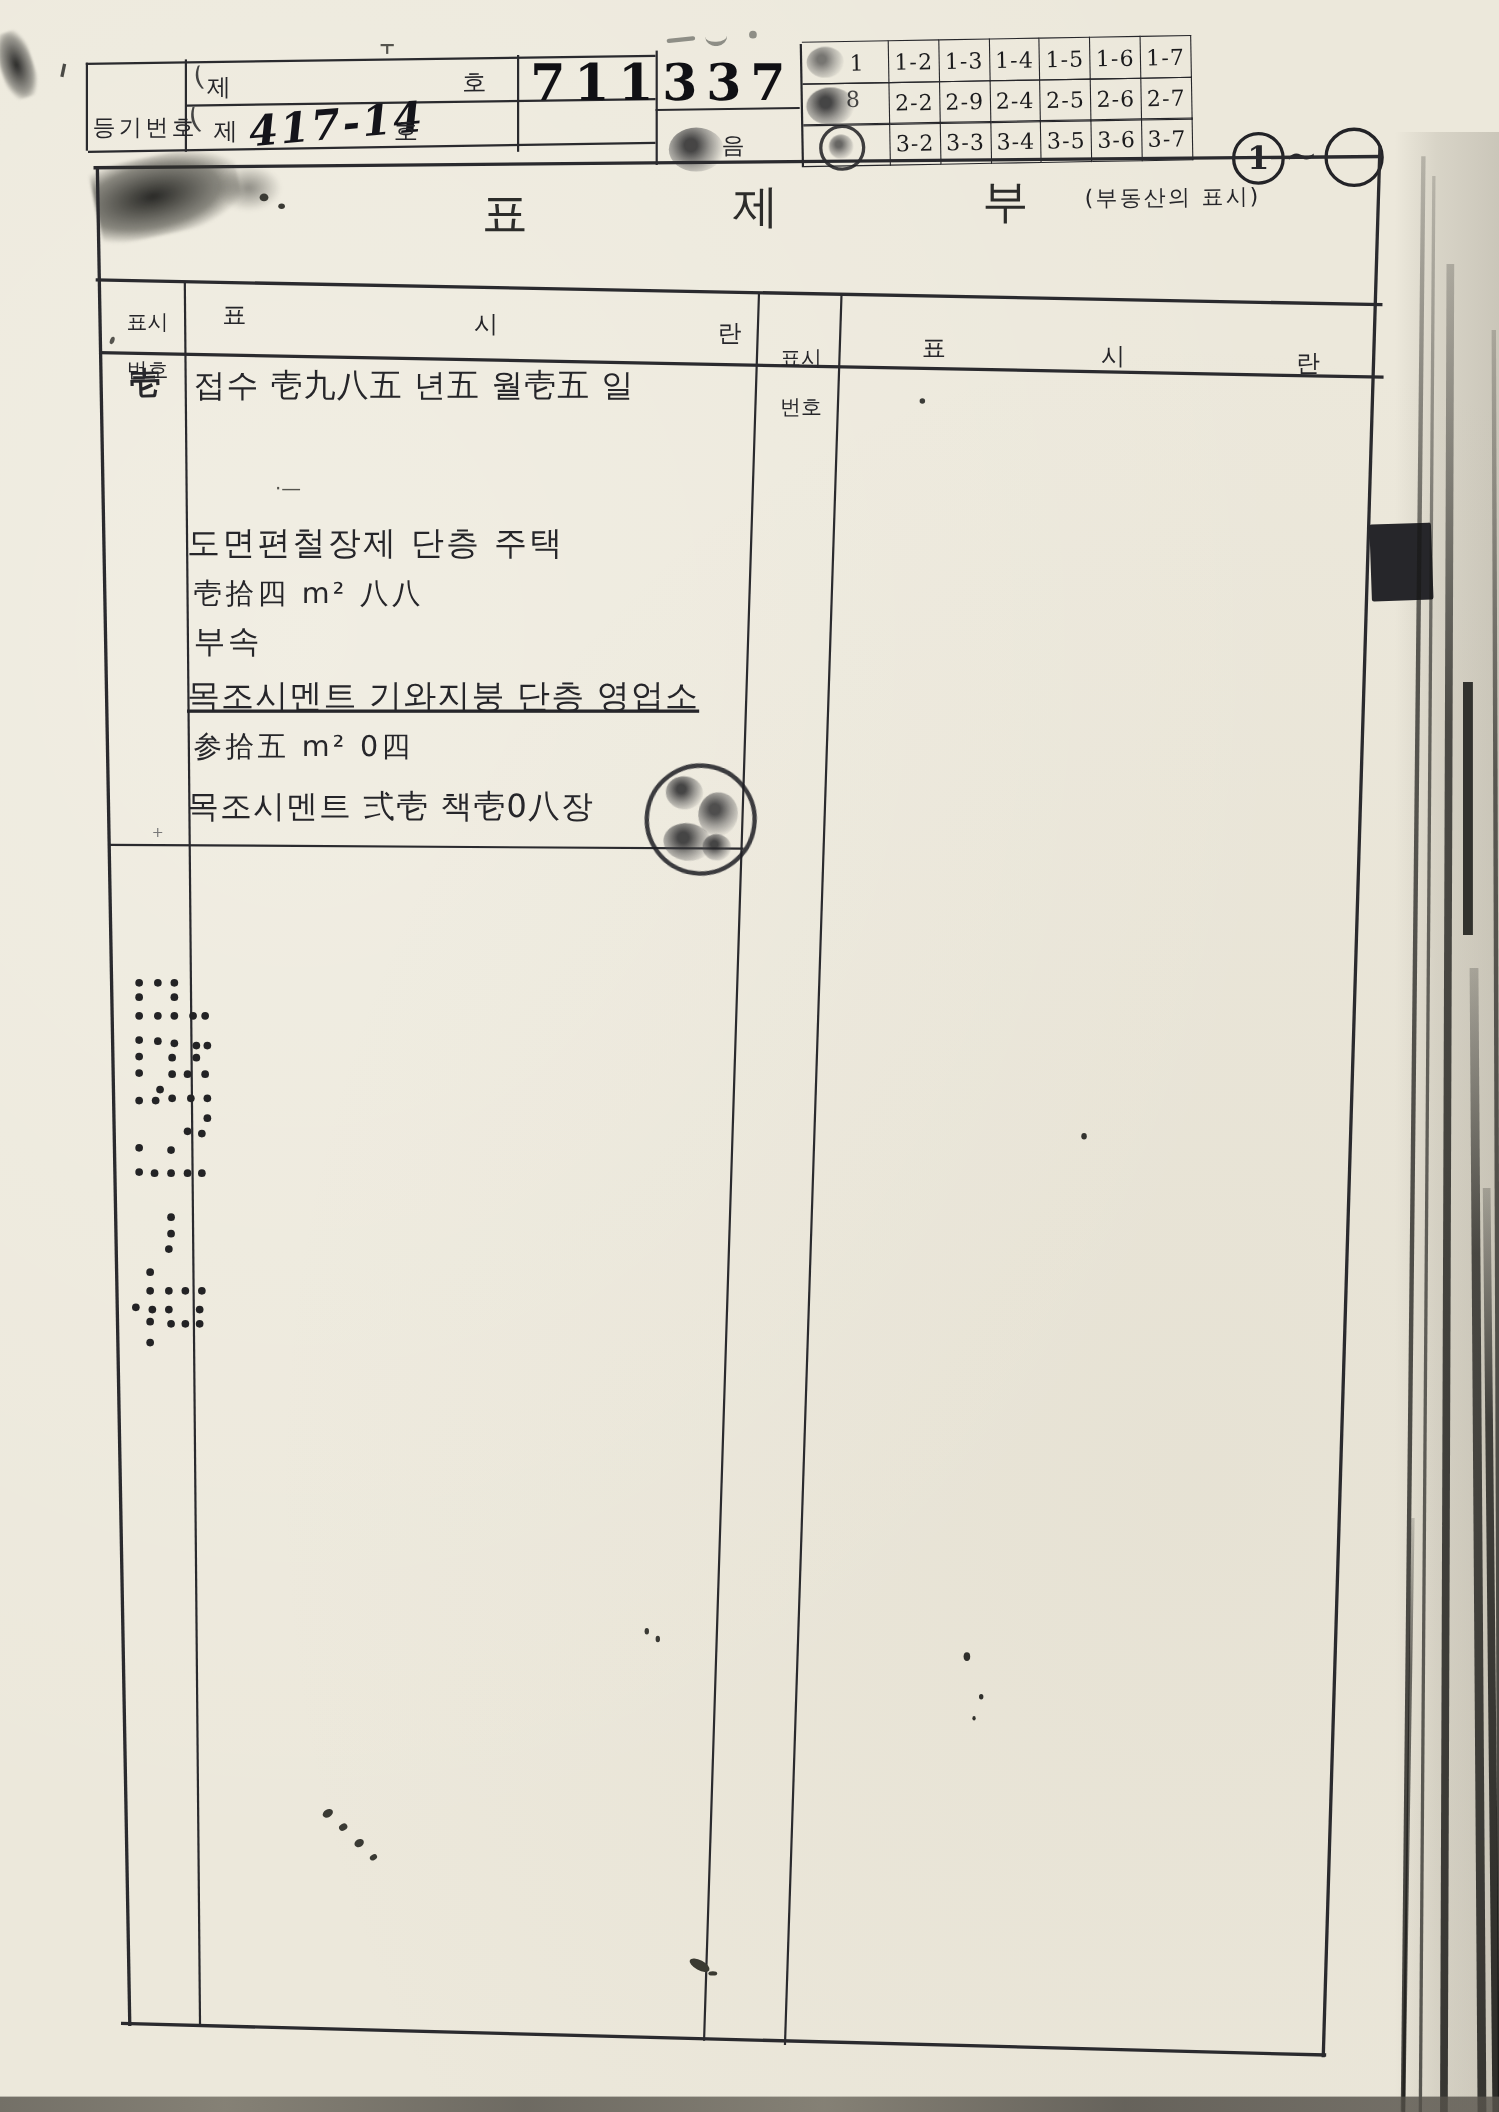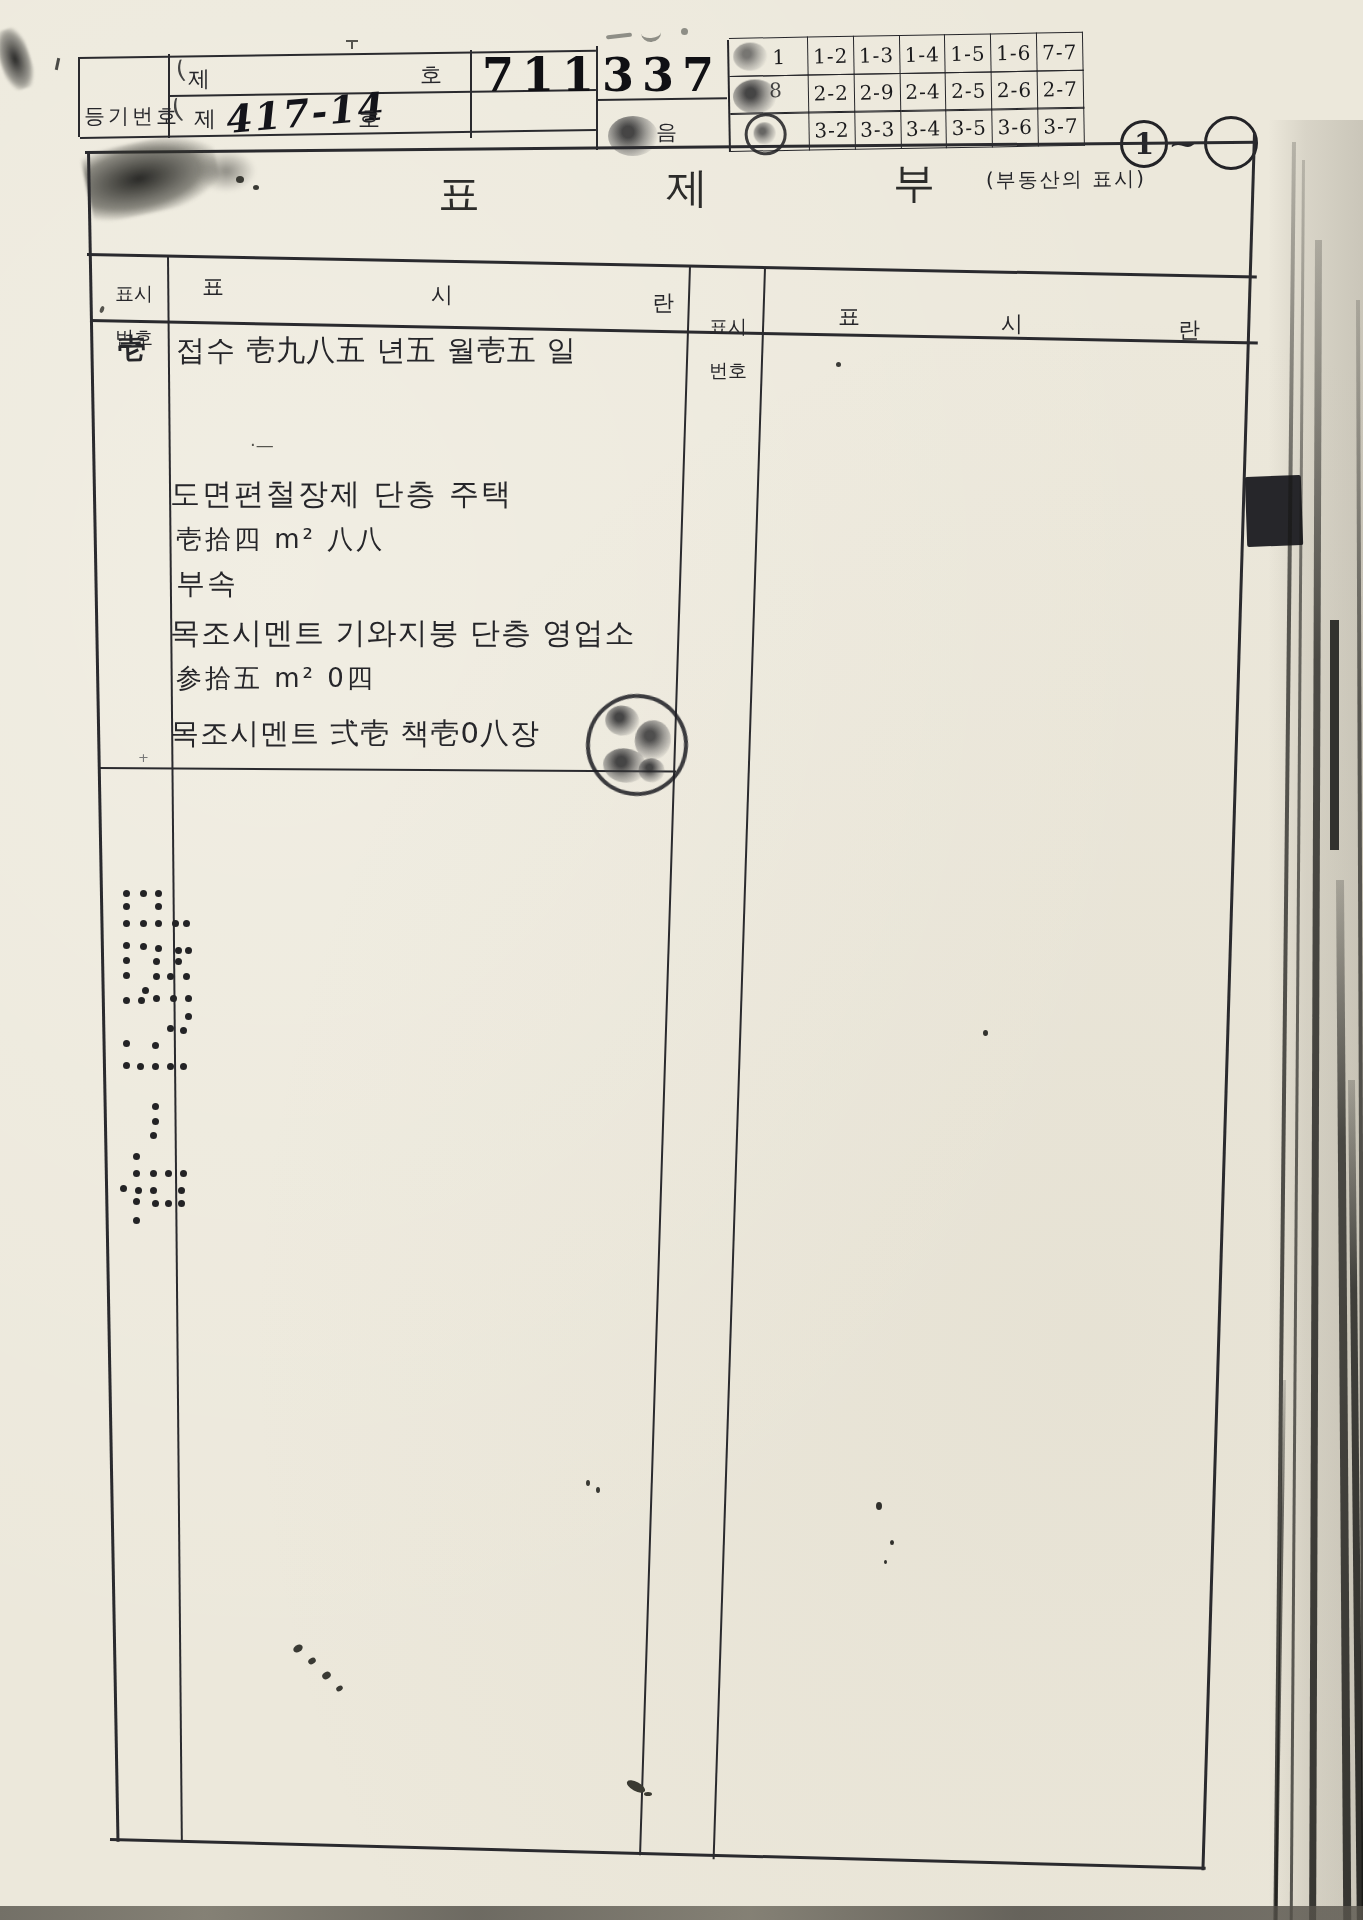--- a/index.html
+++ b/index.html
@@ -72,21 +72,21 @@
   <div class="gridrow">
     <div class="gridcell gridfirst">
       <div class="stampblob" style="left:4px;top:4px;width:34px;height:28px;opacity:.7;"></div>
       <span style="margin-left:22px;">1</span>
     </div>
     <div class="gridcell">1-2</div>
     <div class="gridcell">1-3</div>
     <div class="gridcell">1-4</div>
     <div class="gridcell">1-5</div>
     <div class="gridcell">1-6</div>
-    <div class="gridcell">7-7</div>
+    <div class="gridcell">1-7</div>
   </div>
   <div class="gridrow">
     <div class="gridcell gridfirst">
       <div class="stampblob" style="left:3px;top:3px;width:44px;height:34px;"></div>
       <span style="margin-left:14px;margin-top:-8px;opacity:.8;">8</span>
     </div>
     <div class="gridcell">2-2</div>
     <div class="gridcell">2-9</div>
     <div class="gridcell">2-4</div>
     <div class="gridcell">2-5</div>
@@ -158,21 +158,21 @@
 <div class="hline" style="left:99px;top:767px;width:577px;transform:rotate(0.35deg);"></div>
 
 <div class="hline" style="left:110px;top:1838px;width:1096px;height:3px;transform:rotate(1.5deg);"></div>
 
 <div class="txt" style="left:118px;top:330px;font-size:28px;font-weight:bold;transform:rotate(-2deg);">壱</div>
 <div class="txt" style="left:176px;top:331px;font-size:29px;letter-spacing:1px;font-weight:500;">접수 壱九八五 년五 월壱五 일</div>
 <div class="txt" style="left:250px;top:434px;font-size:18px;color:#55544e;">·—</div>
 <div class="txt" style="left:170px;top:474px;font-size:30px;letter-spacing:2px;">도면편철장제  단층  주택</div>
 <div class="txt" style="left:176px;top:522px;font-size:26px;letter-spacing:3px;">壱拾四 m² 八八</div>
 <div class="txt" style="left:176px;top:564px;font-size:29px;letter-spacing:2px;">부속</div>
-<div class="txt" style="left:170px;top:613px;font-size:30px;letter-spacing:1px;">목조시멘트 기와지붕  단층  영업소</div>
+<div class="txt" style="left:170px;top:613px;font-size:30px;letter-spacing:1px;text-decoration:underline;">목조시멘트 기와지붕  단층  영업소</div>
 <div class="txt" style="left:176px;top:661px;font-size:26px;letter-spacing:3px;">参拾五 m² 0四</div>
 <div class="txt" style="left:170px;top:714px;font-size:29px;letter-spacing:1px;">목조시멘트 弍壱 책壱0八장</div>
 
 <div class="abs" style="left:586px;top:694px;width:94px;height:94px;border-radius:50%;border:4px solid rgba(28,28,34,.85);transform:rotate(8deg);filter:blur(.3px);">
   <div class="stampblob" style="left:12px;top:10px;width:34px;height:30px;"></div>
   <div class="stampblob" style="left:44px;top:20px;width:36px;height:40px;opacity:.95;"></div>
   <div class="stampblob" style="left:16px;top:52px;width:44px;height:34px;"></div>
   <div class="stampblob" style="left:52px;top:58px;width:26px;height:24px;"></div>
 </div>
 

